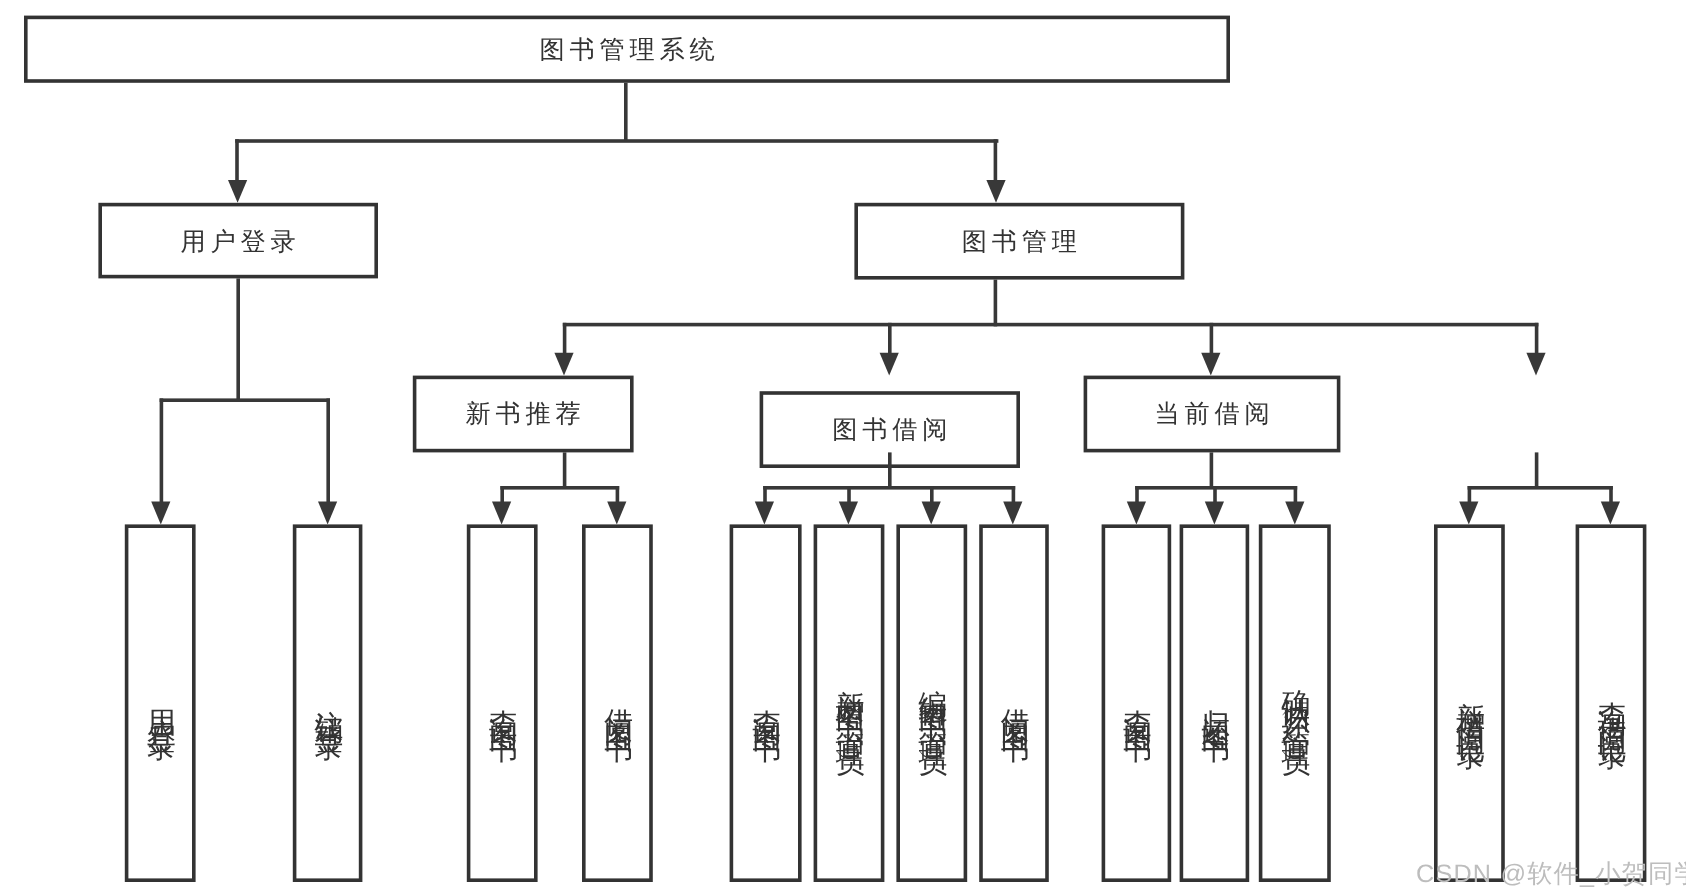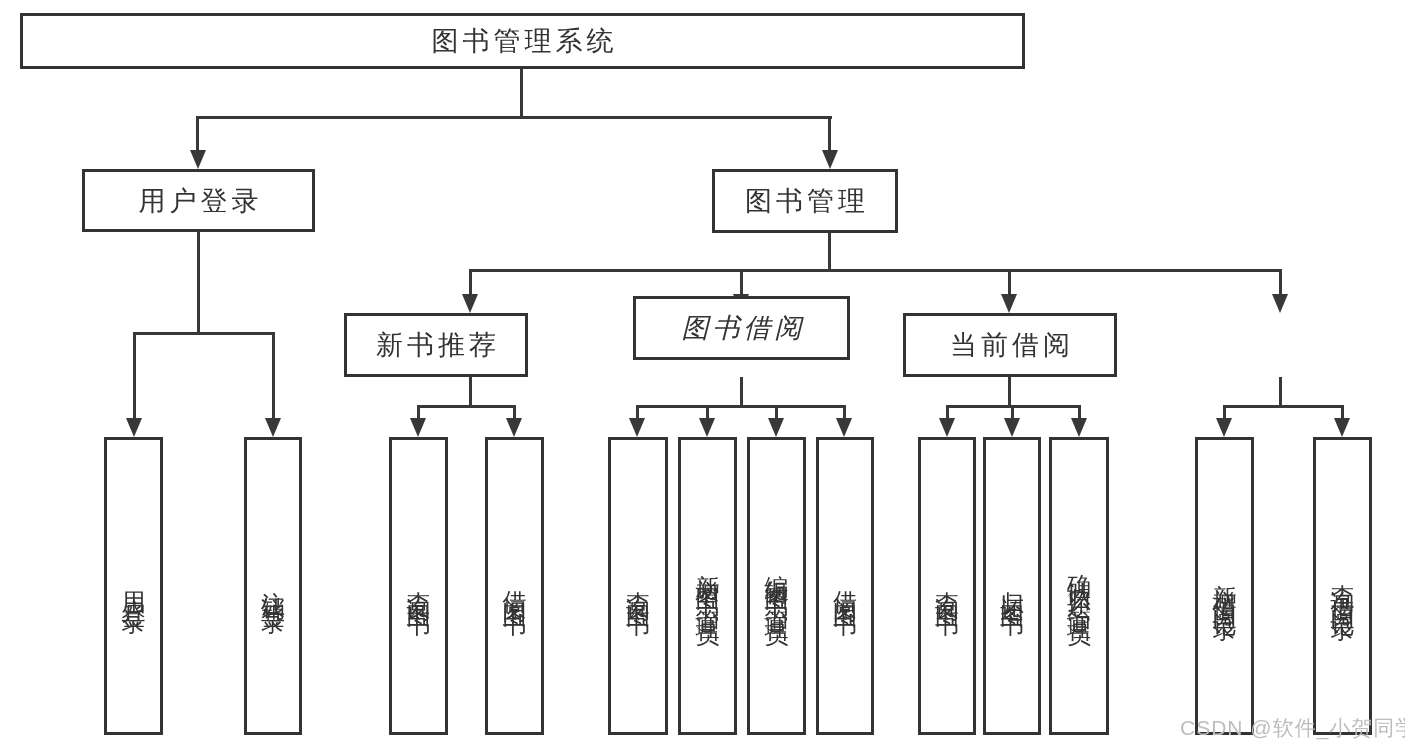--- a/index.html
+++ b/index.html
@@ -12,21 +12,21 @@
   html,body{margin:0;padding:0;background:var(--bg);}
   .canvas{
     position:relative;width:1405px;height:747px;background:var(--bg);
     font-family:"Liberation Sans","DejaVu Sans",sans-serif;overflow:hidden;
   }
   .box{
     position:absolute;background:#fff;border:3px solid var(--border);
     box-sizing:border-box;display:flex;align-items:center;justify-content:center;
     color:var(--text);
   }
-  .box .hlabel{font-size:27px;letter-spacing:4px;text-indent:4px;white-space:nowrap;color:var(--text);}
+  .box .hlabel{font-size:21px;letter-spacing:4px;text-indent:4px;white-space:nowrap;color:var(--text);}
   .leaf .vtext{
     writing-mode:vertical-rl;text-orientation:mixed;
     font-size:24px;letter-spacing:7px;line-height:1;color:var(--text);white-space:nowrap;
   }
   .vline{position:absolute;width:3px;background:var(--line);}
   .hline{position:absolute;height:3px;background:var(--line);}
   .arrow{
     position:absolute;width:0;height:0;
     border-left:8px solid transparent;border-right:8px solid transparent;
     border-top:19px solid var(--line);
@@ -48,21 +48,21 @@
   <div class="vline" style="left:520px;top:69px;height:49px;"></div>
   <div class="hline" style="left:196px;top:116px;width:636px;"></div>
   <div class="vline" style="left:196px;top:116px;height:36px;"></div>
   <div class="arrow" style="left:190px;top:150px;"></div>
   <div class="vline" style="left:828px;top:116px;height:36px;"></div>
   <div class="arrow" style="left:822px;top:150px;"></div>
 
   <div class="box" style="left:82px;top:169px;width:233px;height:63px;">
     <span class="hlabel">用户登录</span>
   </div>
-  <div class="box" style="left:712px;top:169px;width:186px;height:64px;">
+  <div class="box" style="left:712px;top:169px;width:275px;height:64px;">
     <span class="hlabel">图书管理</span>
   </div>
 
   <div class="vline" style="left:197px;top:232px;height:103px;"></div>
   <div class="hline" style="left:133px;top:332px;width:142px;"></div>
   <div class="vline" style="left:133px;top:332px;height:88px;"></div>
   <div class="arrow" style="left:126px;top:418px;"></div>
   <div class="vline" style="left:272px;top:332px;height:88px;"></div>
   <div class="arrow" style="left:265px;top:418px;"></div>
 
@@ -73,21 +73,21 @@
   <div class="vline" style="left:740px;top:269px;height:27px;"></div>
   <div class="arrow" style="left:733px;top:294px;"></div>
   <div class="vline" style="left:1008px;top:269px;height:27px;"></div>
   <div class="arrow" style="left:1001px;top:294px;"></div>
   <div class="vline" style="left:1279px;top:269px;height:27px;"></div>
   <div class="arrow" style="left:1272px;top:294px;"></div>
 
   <div class="box" style="left:344px;top:313px;width:184px;height:64px;">
     <span class="hlabel">新书推荐</span>
   </div>
-  <div class="box" style="left:633px;top:296px;width:217px;height:64px;font-style:italic;">
+  <div class="box" style="left:633px;top:326px;width:217px;height:64px;">
     <span class="hlabel">图书借阅</span>
   </div>
   <div class="box" style="left:903px;top:313px;width:214px;height:64px;align-items:center;">
     <span class="hlabel">当前借阅</span>
   </div>
 
   <div class="vline" style="left:469px;top:377px;height:30px;"></div>
   <div class="hline" style="left:417px;top:405px;width:99px;"></div>
   <div class="vline" style="left:417px;top:405px;height:15px;"></div>
   <div class="arrow" style="left:410px;top:418px;"></div>

